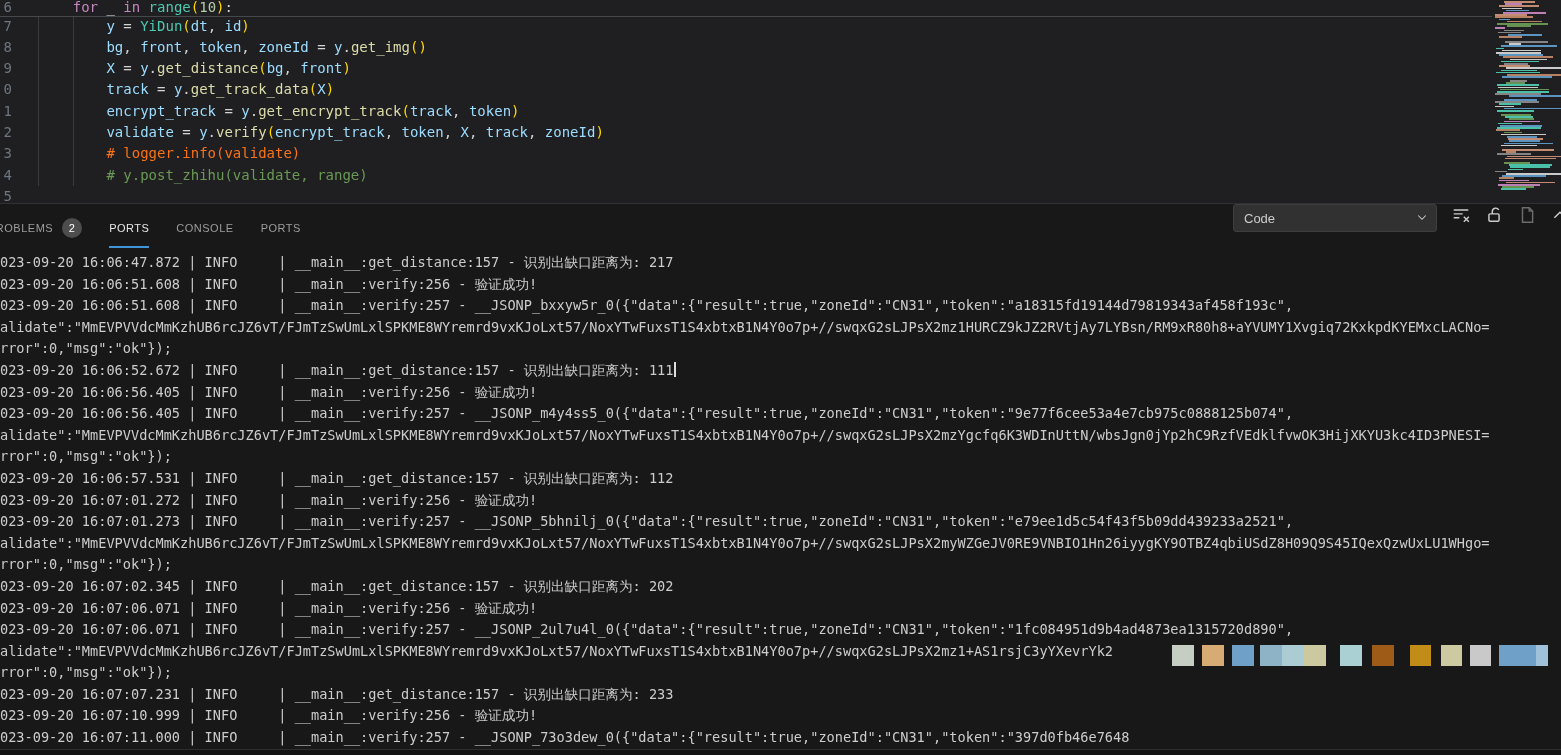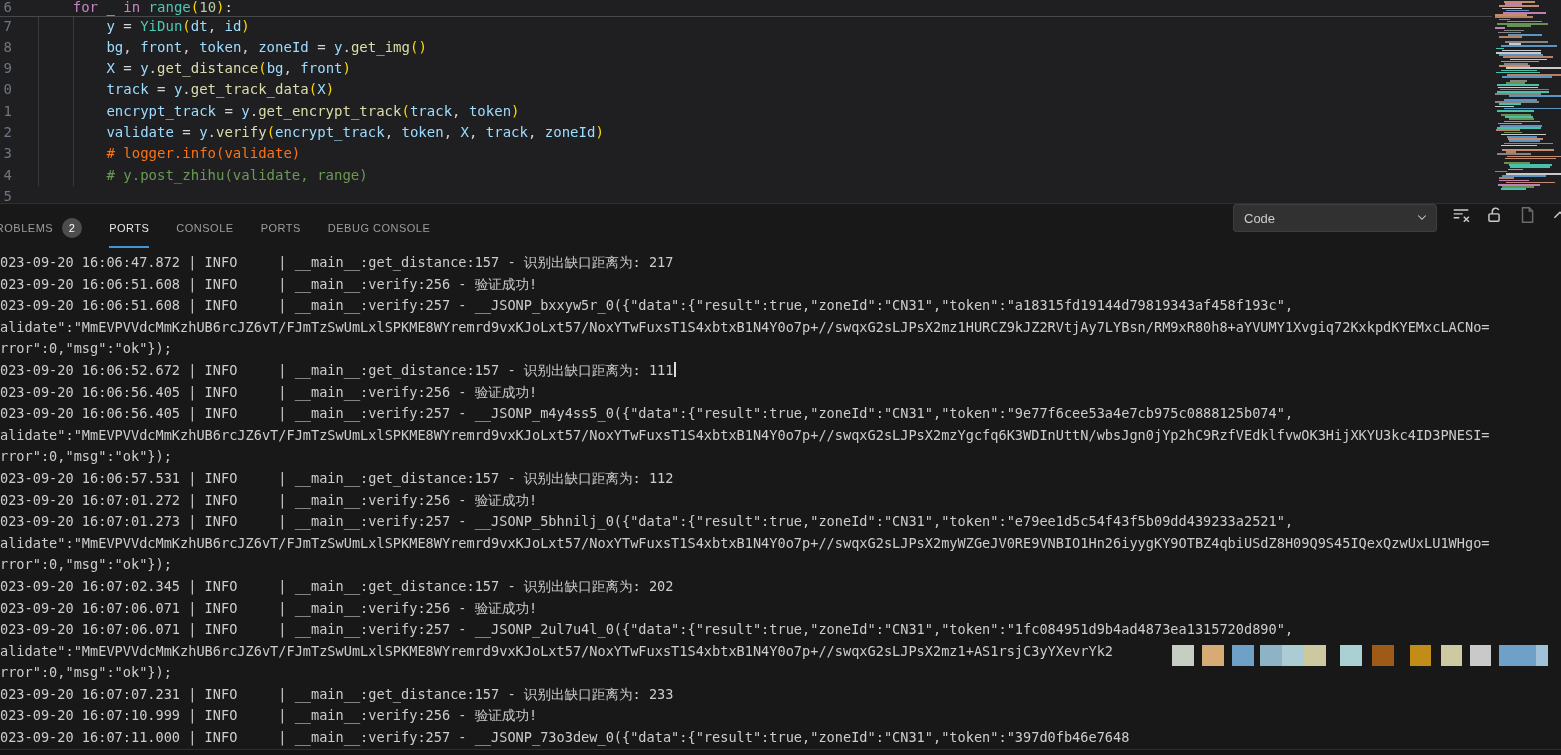--- a/index.html
+++ b/index.html
@@ -172,23 +172,20 @@
           </div>
           <div class="tab active">
             <span>PORTS</span>
           </div>
           <div class="tab">
             <span>CONSOLE</span>
           </div>
           <div class="tab">
             <span>PORTS</span>
           </div>
-          <div class="tab">
-            <span>DEBUG CONSOLE</span>
-          </div>
         </div>
       <div class="controls">
         <div class="select">
           <span>Code</span>
           <span>
             <svg width="12" height="12" viewBox="0 0 16 16" style="stroke:#cccccc;fill:none;stroke-width:1.4">
                 <path d="M3 6l5 5 5-5"></path>
               </svg>
           </span>
         </div>

